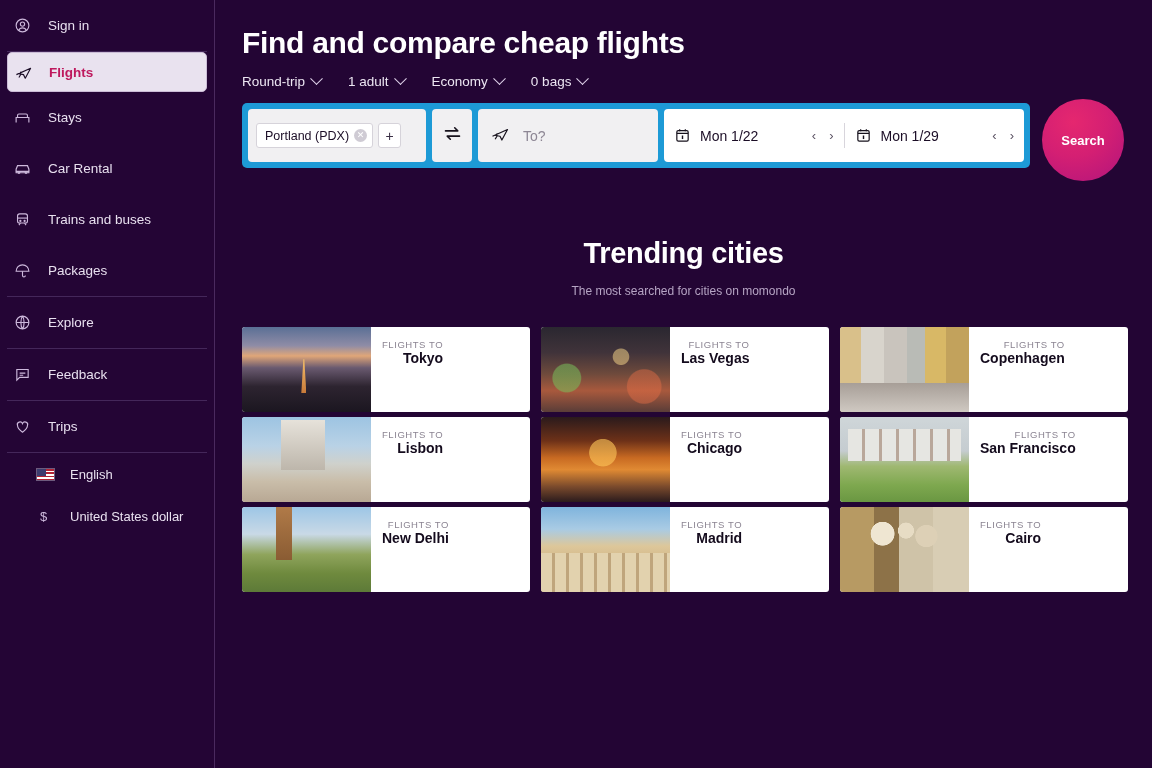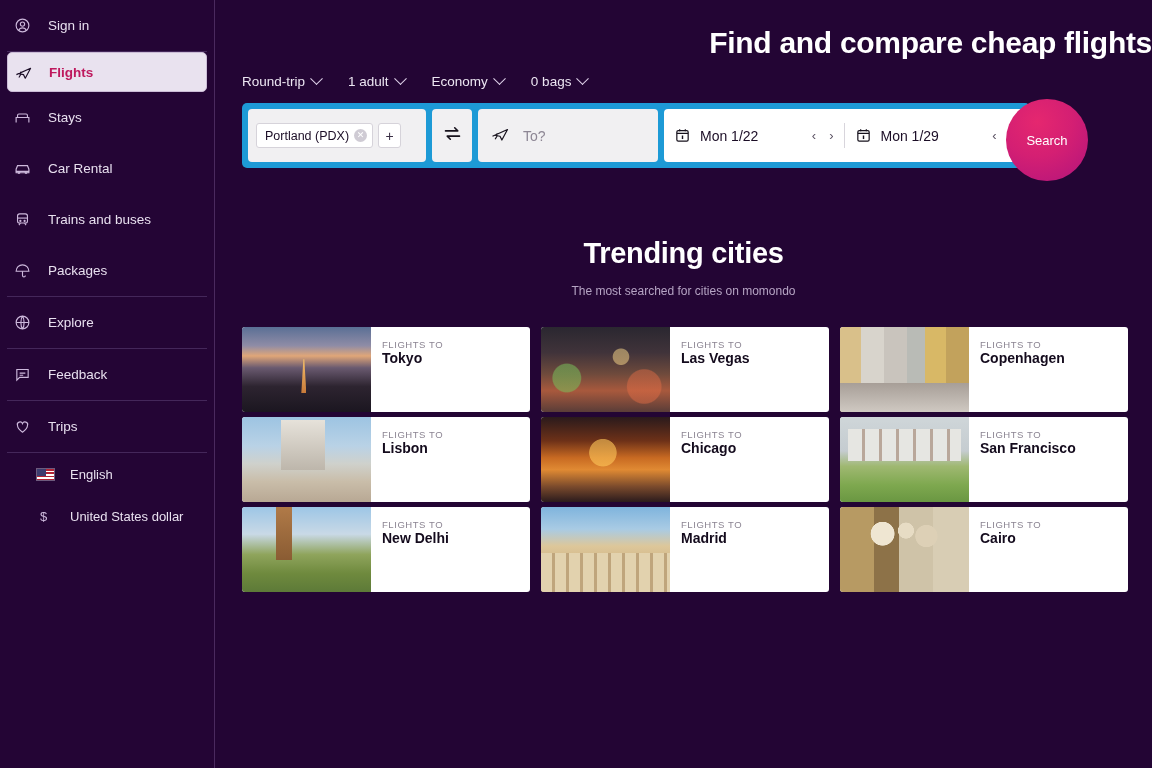--- a/index.html
+++ b/index.html
@@ -67,21 +67,20 @@
     background: #230534;
     position: relative;
     overflow: hidden;
   }
   .page-title {
     color: #fff;
     font-size: 30px;
     font-weight: bold;
     letter-spacing: -0.3px;
     margin: 26px 0 0 27px;
-    text-align: right;
   }
 
   
   .options {
     display: flex; align-items: center;
     margin: 14px 0 0 27px;
     gap: 27px;
   }
   .opt {
     display: flex; align-items: center; gap: 7px;
@@ -151,24 +150,24 @@
     flex: 1; display: flex; align-items: center; height: 100%; text-align: center;
   }
   .date-ic { margin-right: 9px; display:flex; }
   .date-txt { font-size: 14px; color: #1b0d26; font-weight: 500; }
   .arrows { margin-left: auto; display: flex; gap: 13px; color: #5b5263; }
   .arrow { font-size: 13px; cursor: pointer; }
   .vsep { width: 1px; height: 25px; background: #d8d5dc; margin: 0 10px; }
 
   .search-btn {
     position: absolute;
-    left: 764px; top: -4px;
+    left: 800px; top: -4px;
     width: 82px; height: 82px; border-radius: 50%;
     background: radial-gradient(circle at 38% 28%, #e5276f 0%, #d41f73 45%, #b1147c 100%);
-    color: #fff; font-size: 13px; font-weight: normal;
+    color: #fff; font-size: 13px; font-weight: bold;
     display: flex; align-items: center; justify-content: center;
     cursor: pointer; border: none;
   }
 
   
   .trending { margin-top: 56px; text-align: center; }
   .trending h2 {
     color: #fff; font-size: 29px; font-weight: bold; letter-spacing: -0.3px;
   }
   .trending p {
@@ -184,21 +183,21 @@
   }
   .card {
     height: 85px;
     background: #fff;
     border-radius: 3px;
     display: flex;
     overflow: hidden;
     cursor: pointer;
   }
   .card-img { width: 129px; flex: 0 0 129px; position: relative; overflow: hidden; }
-  .card-body { padding: 12px 0 8px 11px; }
+  .card-body { padding: 12px 0 8px 11px; text-align: right; }
   .card-kicker {
     font-size: 9.5px; color: #8b8492; letter-spacing: 0.55px;
   }
   .card-city {
     font-size: 14px; color: #140b1d; font-weight: bold; margin-top: 0;
   }
 
   
   .ph-tokyo{background:
     linear-gradient(#5a6f95 0%,#8f8ca6 22%,#e0a678 34%,#6a5a70 48%,#2d2430 70%,#1b1620 100%);}

